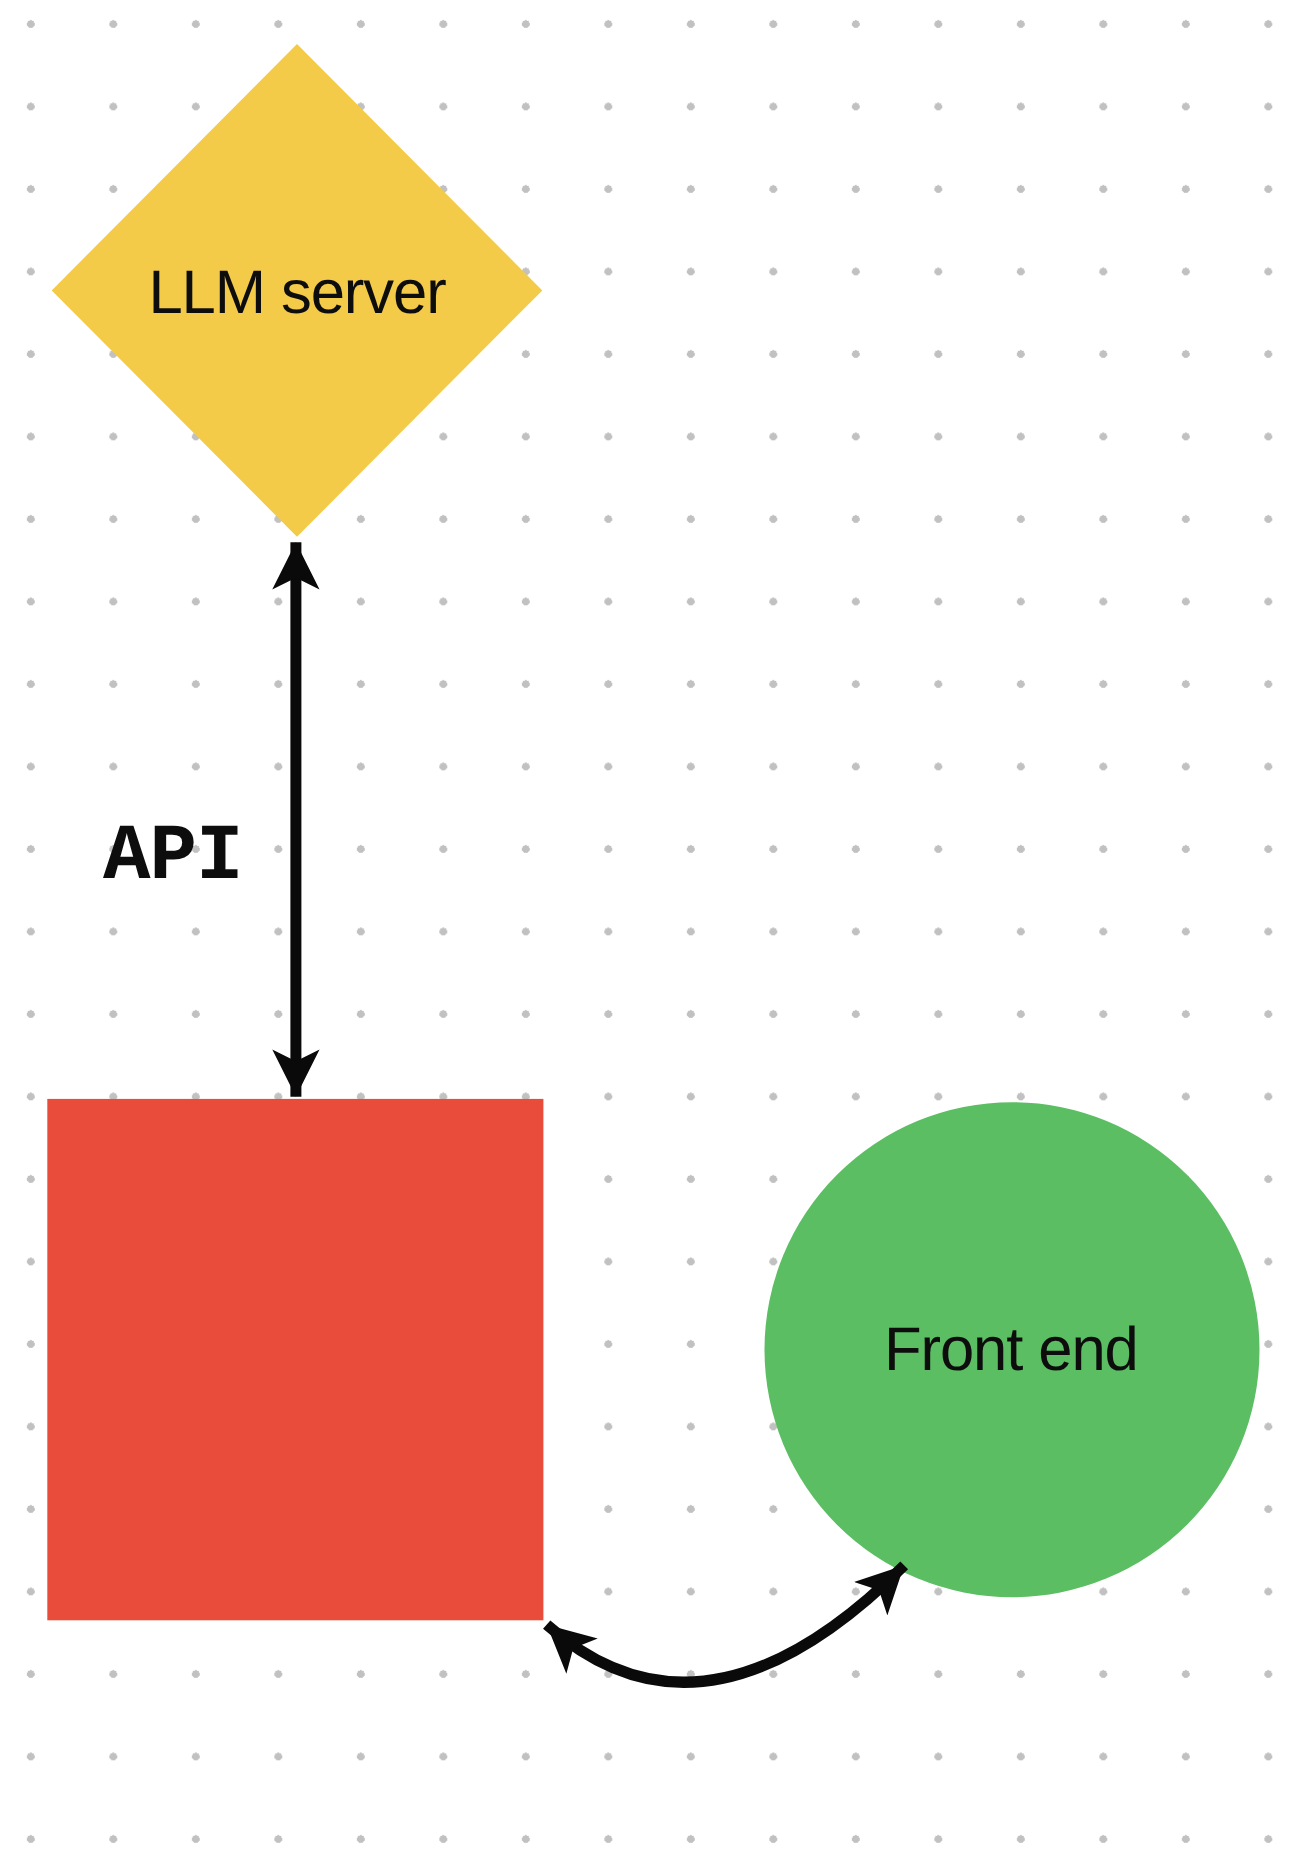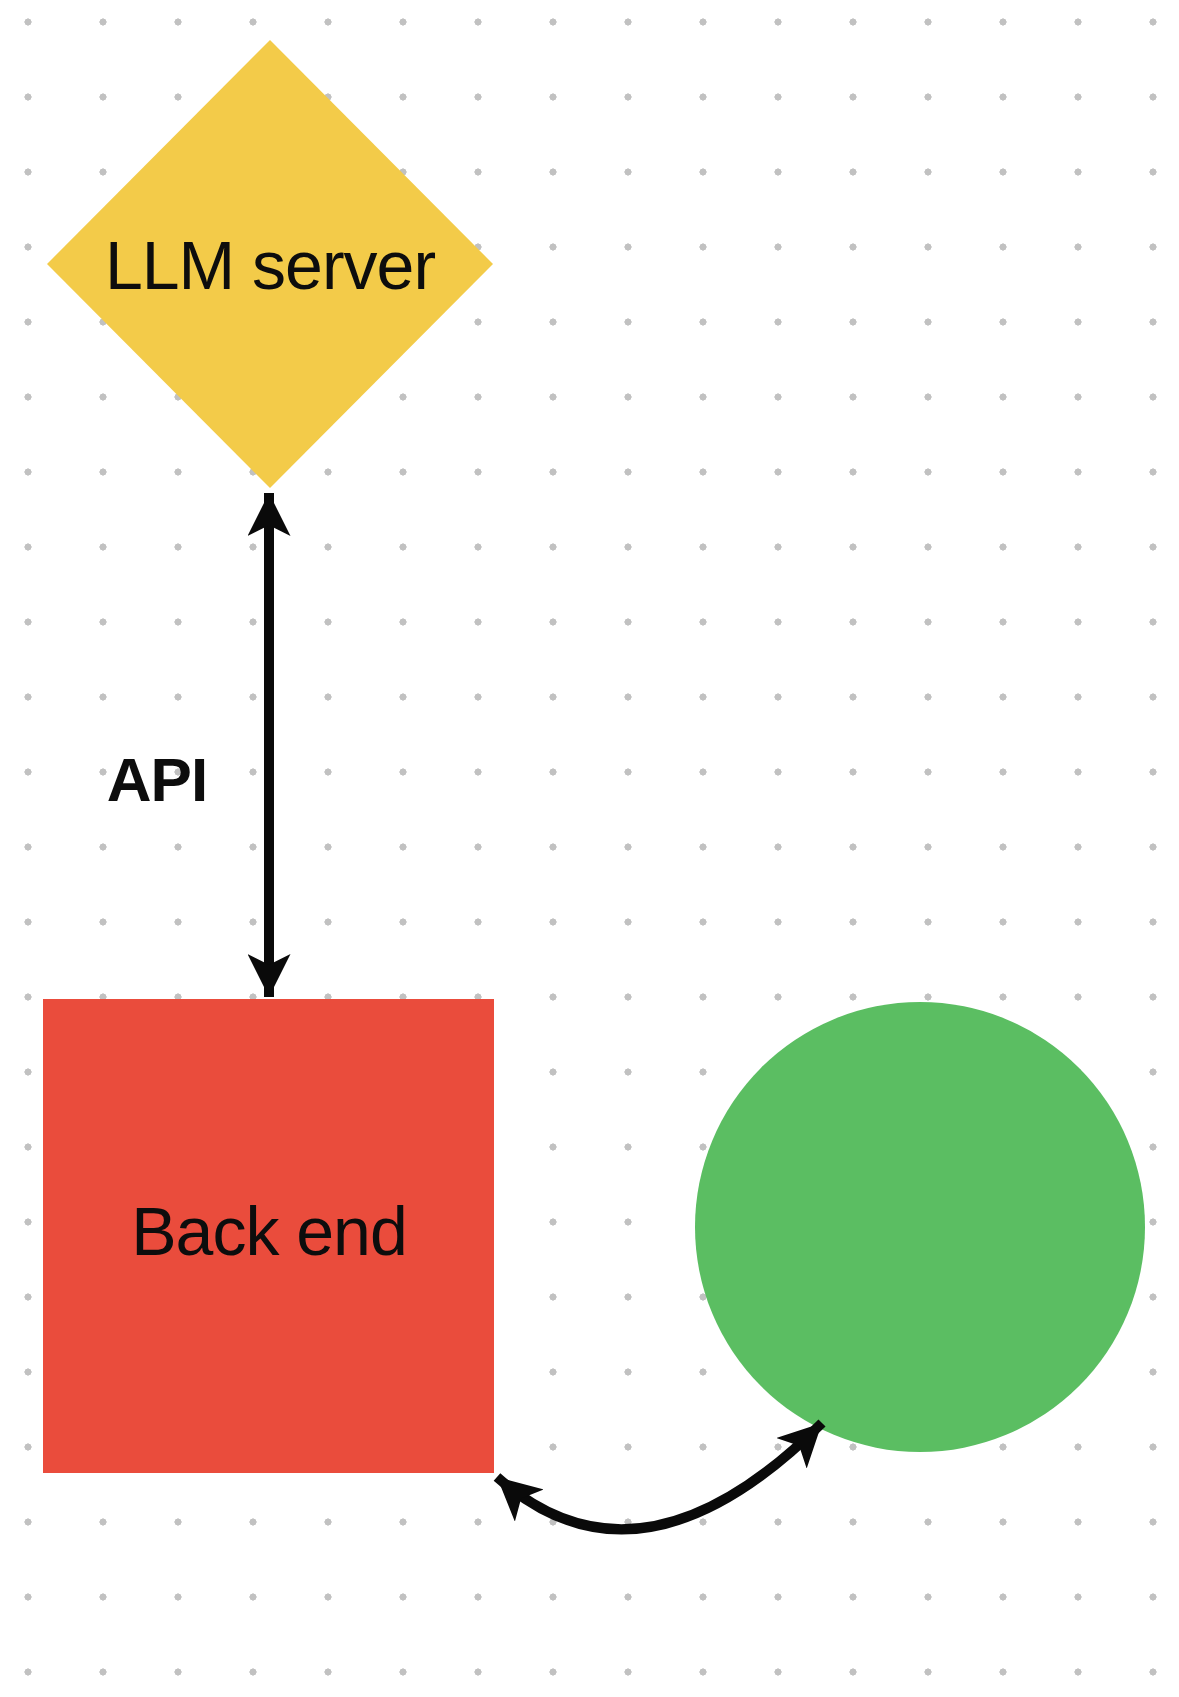--- a/index.html
+++ b/index.html
@@ -23,37 +23,38 @@
     left: 0;
     top: 0;
     width: 1179px;
     height: 1697px;
     display: block;
   }
   .node-label {
     position: absolute;
     transform: translate(-50%, -50%);
     white-space: nowrap;
-    font-size: 68px;
+    font-size: 56px;
     font-weight: 400;
     letter-spacing: -1px;
     color: #0d0d0d;
     line-height: 1.1;
     text-align: right;
   }
   .connector-label {
     position: absolute;
     transform: translate(-50%, -50%);
     white-space: nowrap;
-    font-size: 62px;
+    font-size: 72px;
     font-weight: 700;
     letter-spacing: -1px;
     color: #0d0d0d;
     line-height: 1.1;
     text-align: center;
+    font-family: Liberation Mono, monospace;
   }
   #llm-server-label { left: 270px; top: 265px; }
   #back-end-label   { left: 269px; top: 1231px; }
   #front-end-label  { left: 919px; top: 1226px; }
   #api-label        { left: 157px; top: 780px; }
   #webrtc-label     { left: 649px; top: 1603px; }
 </style>
 </head>
 <body>
 
@@ -72,19 +73,19 @@
 
     <circle cx="920" cy="1227" r="225" fill="#5BBE62"></circle>
 
     <path d="M 269 493 L 269 997" fill="none" stroke="#0A0A0A" stroke-width="10" marker-start="url(#arrowhead)" marker-end="url(#arrowhead)"></path>
 
     <path d="M 497 1477 Q 640 1604 822 1423" fill="none" stroke="#0A0A0A" stroke-width="10" marker-start="url(#arrowhead)" marker-end="url(#arrowhead)"></path>
   </svg>
 
   <div id="llm-server-label" class="node-label">LLM server</div>
 
-  <div id="back-end-label" class="node-label">Back end</div>
 
+  <div id="front-end-label" class="node-label">Front end</div>
 
   <div id="api-label" class="connector-label">API</div>
 
 
 </div>
 
 </body></html>

